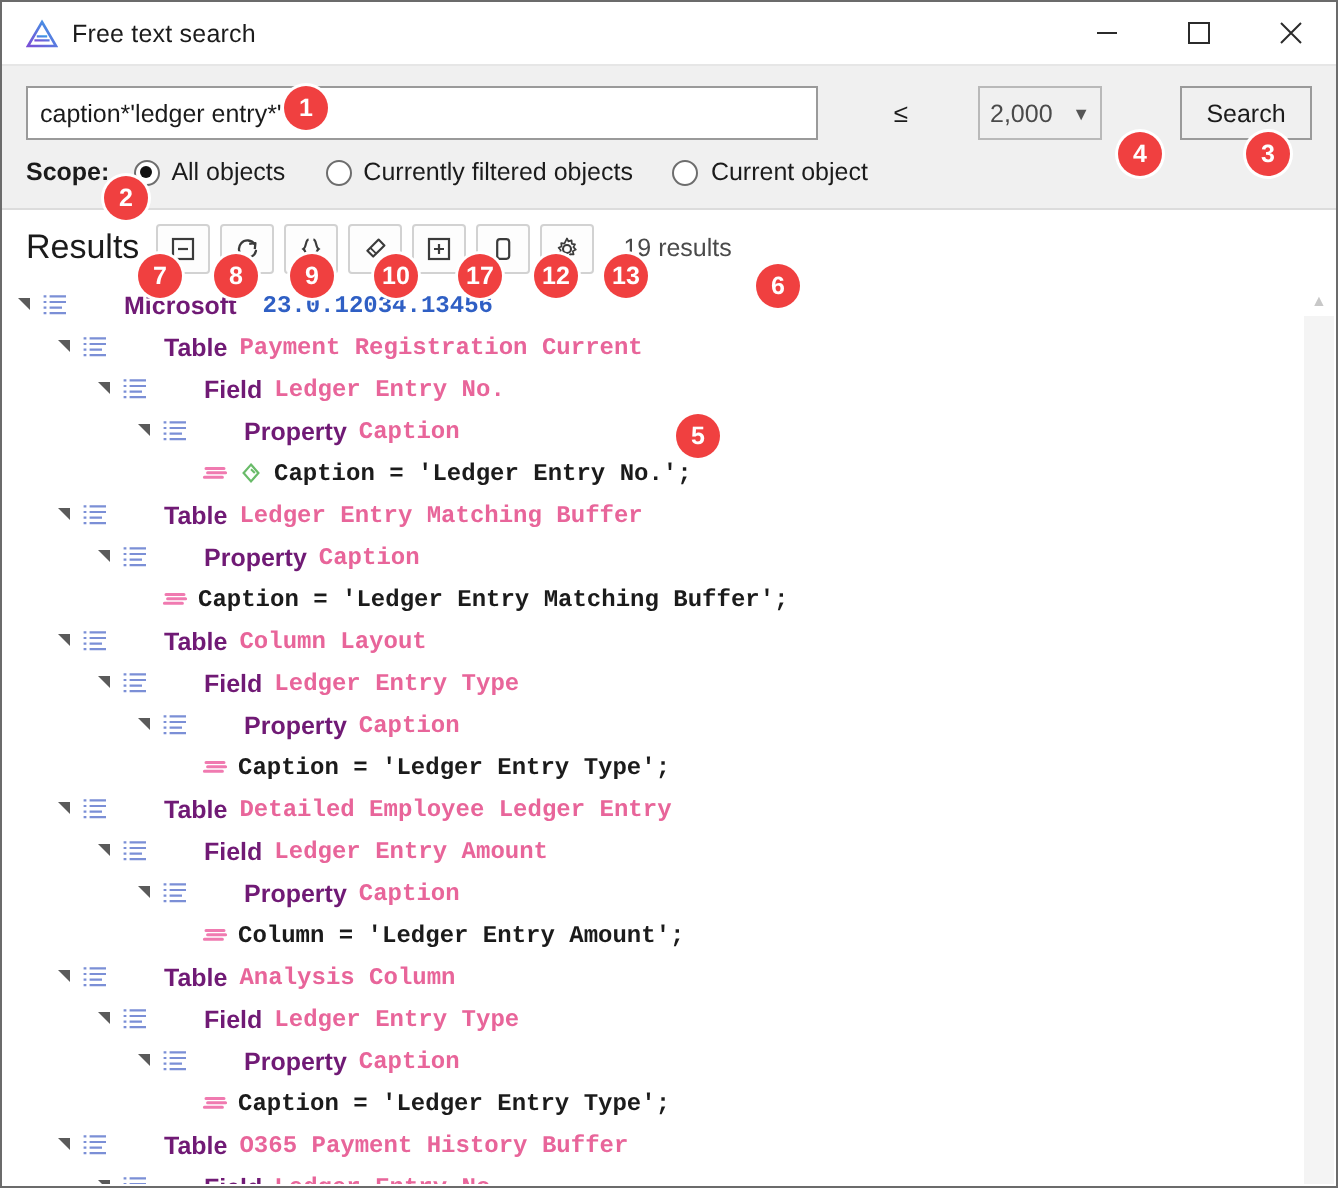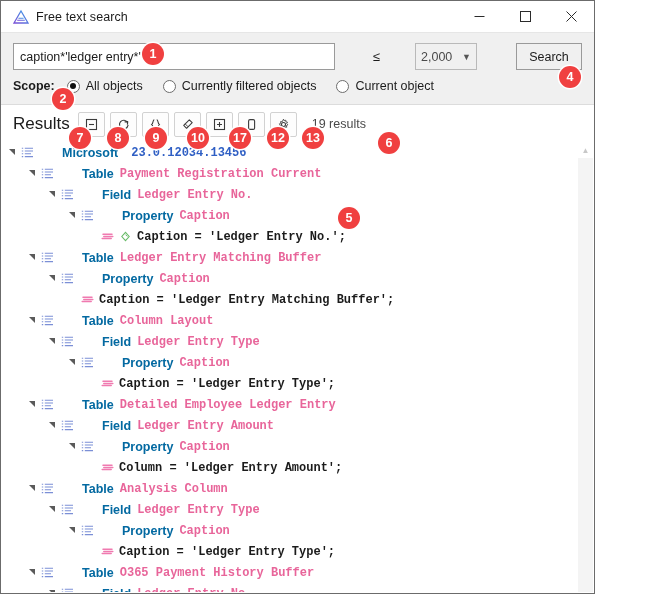--- a/index.html
+++ b/index.html
@@ -6,21 +6,21 @@
     margin: 0;
     padding: 0;
     background: #ffffff;
   }
   body {
     font-family: "Liberation Sans", sans-serif;
     -webkit-font-smoothing: antialiased;
   }
   .window {
     position: relative;
-    width: 595px;
+    width: 669px;
     height: 594px;
     box-sizing: border-box;
     border: 1px solid #6b6b6b;
     background: #ffffff;
     overflow: hidden;
   }
 
   
   .titlebar {
     height: 31px;
@@ -223,21 +223,21 @@
     border-width: 6px 0 0 6px;
     border-color: #5a5a5a transparent transparent transparent;
     transform: rotate(0deg);
   }
   .listicon {
     width: 13px; height: 13px;
     flex: 0 0 auto;
     margin-right: 5px;
   }
   .kw {
-    color: #0369a1;
+    color: #701a75;
     font-family: "Liberation Sans", sans-serif;
     font-weight: 600;
     font-size: 12.5px;
     margin-right: 6px;
     padding-left: 23px;
   }
   .name {
     color: #e8659a;
     font-family: "Liberation Mono", monospace;
     font-size: 12px;

